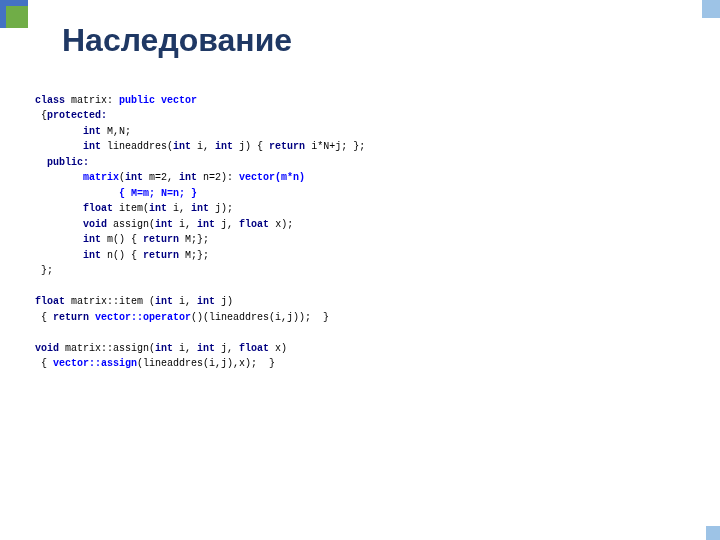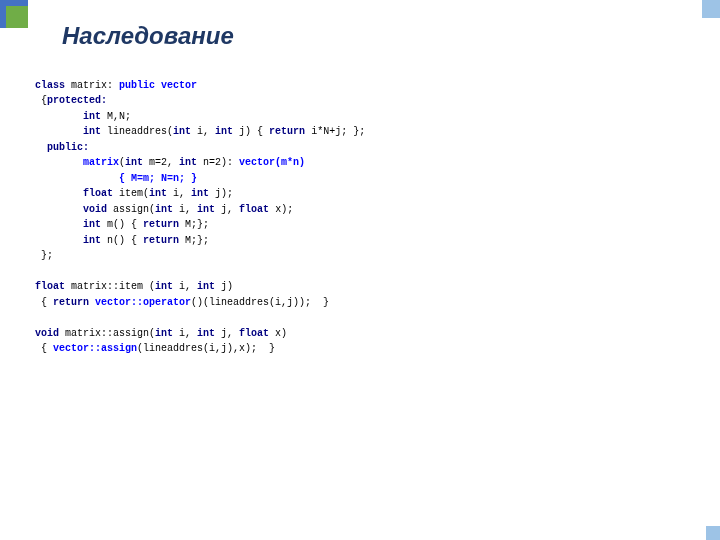--- a/index.html
+++ b/index.html
@@ -55,28 +55,27 @@
     .corner-br {
       position: absolute;
       bottom: 0;
       right: 0;
       width: 14px;
       height: 14px;
       background: #9dc3e6;
     }
 
     .title {
-      font-size: 24px;
+      font-size: 32px;
       font-weight: bold;
       color: #1f3864;
-      margin-bottom: 12px;
+      margin-bottom: 18px;
       margin-left: 32px;
       margin-top: 4px;
       font-family: Arial, sans-serif;
-      font-style: italic;
     }
 
     .code-area {
       font-family: Liberation Mono, monospace;
       font-size: 10px;
       line-height: 1.55;
       color: #000000;
       margin-left: 5px;
       white-space: pre;
     }

